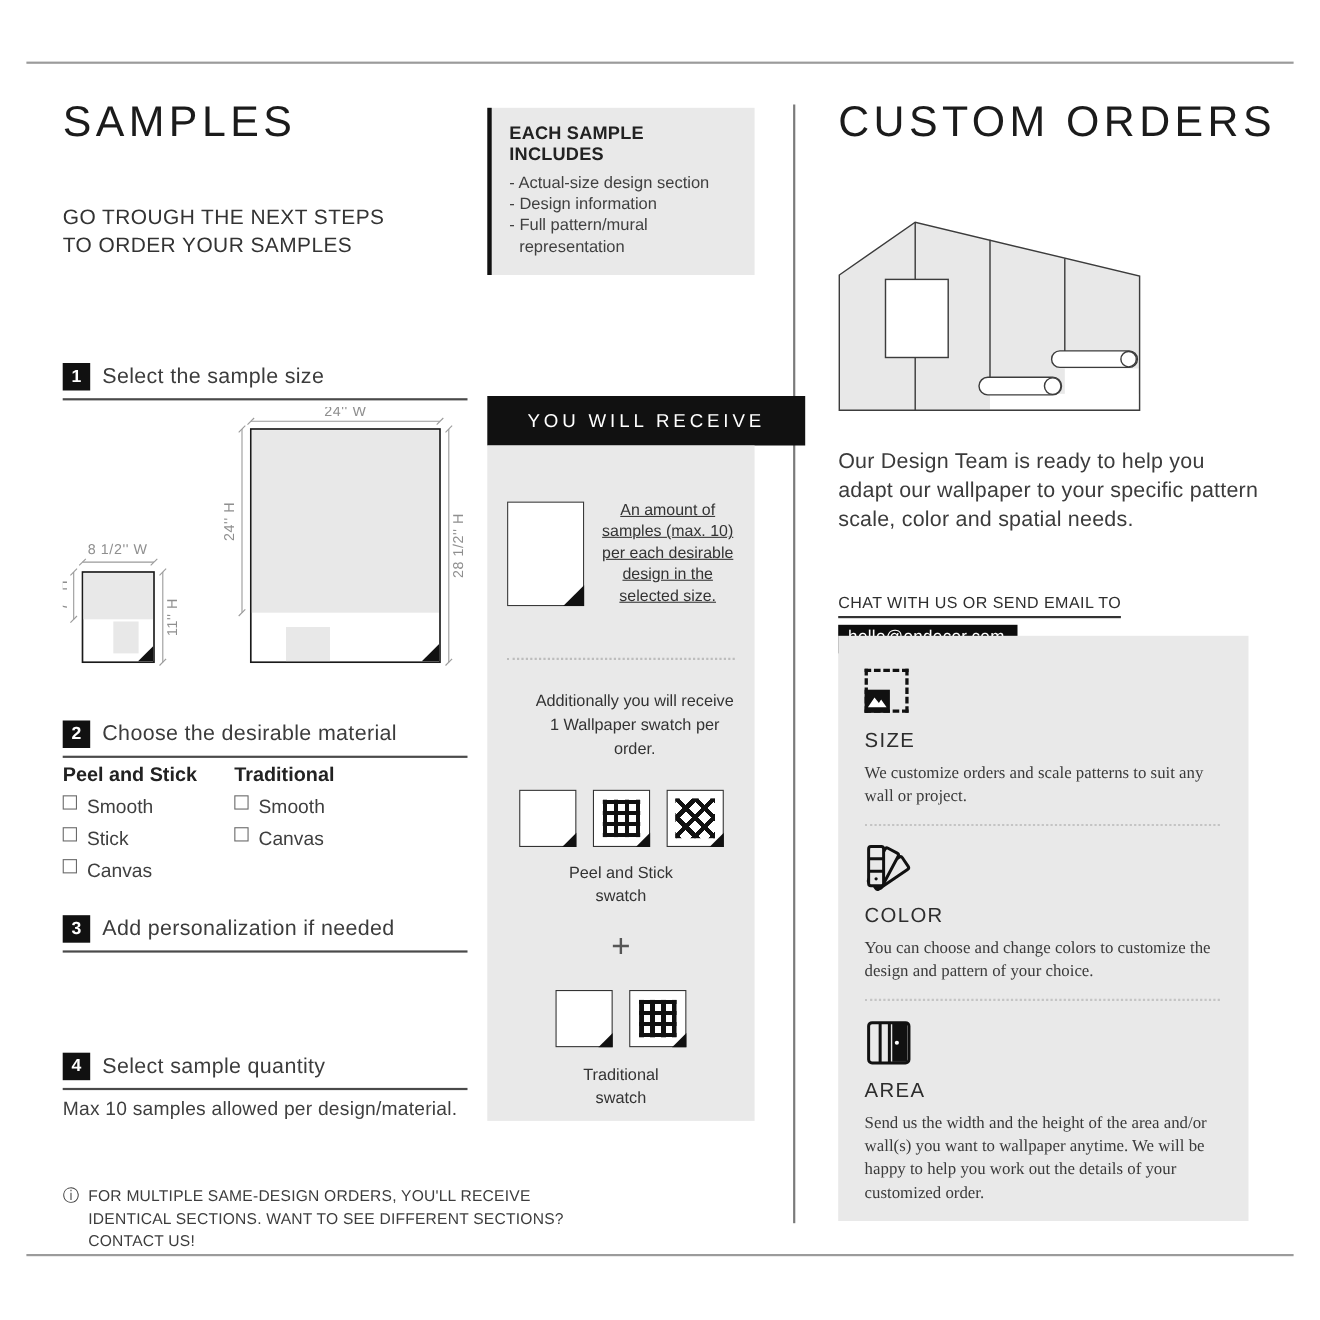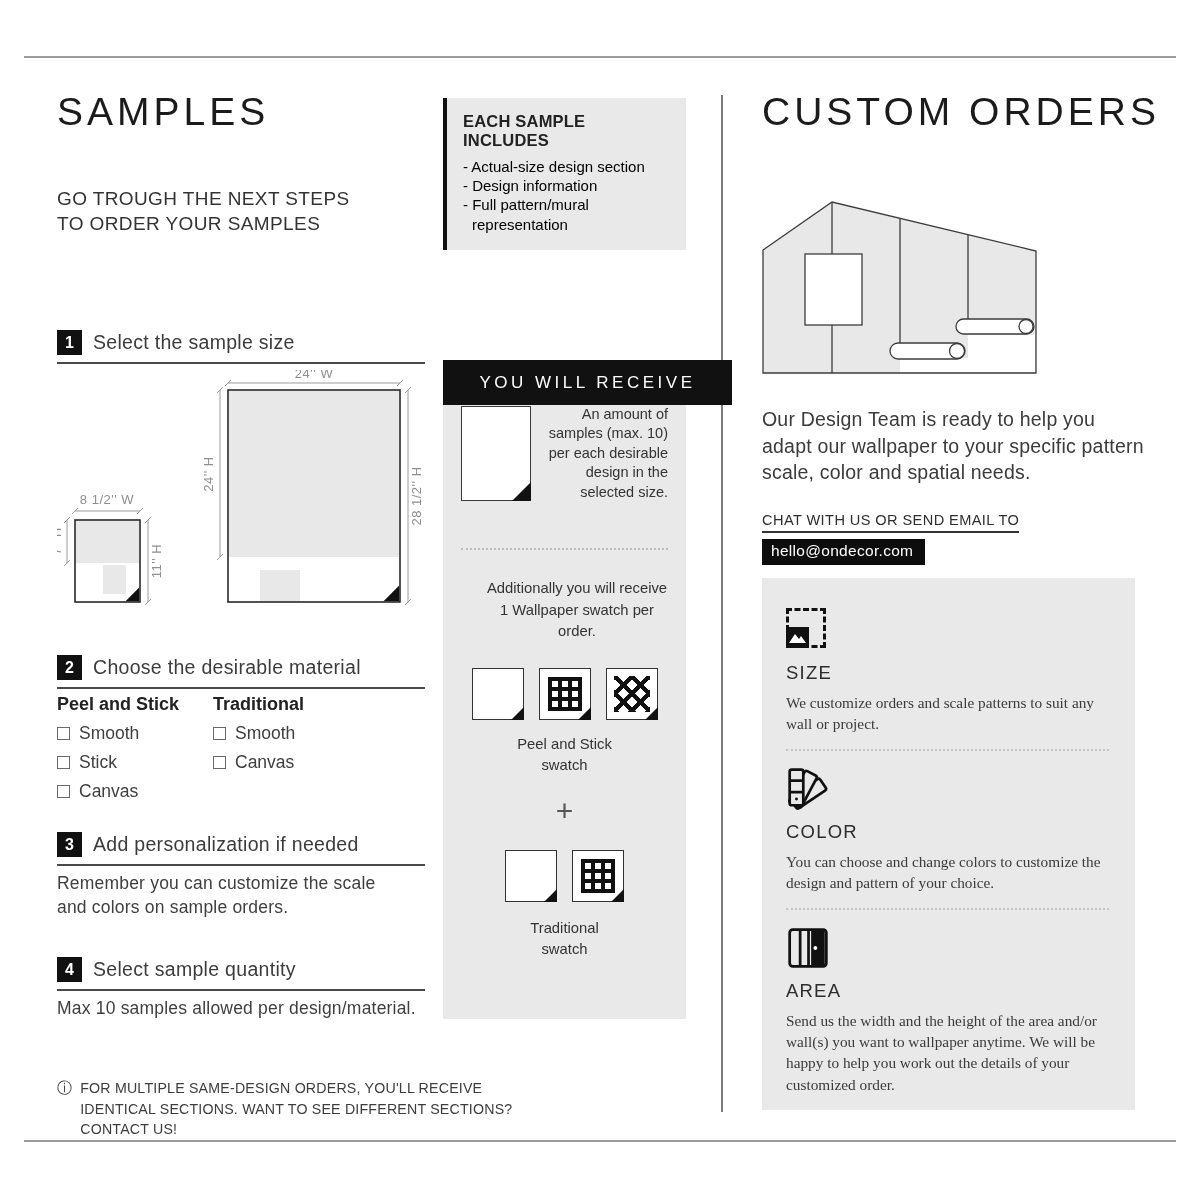--- a/index.html
+++ b/index.html
@@ -19,40 +19,40 @@
     display:flex; gap:11px; align-items:center; }
   .step-num { width:25px; height:25px; background:#111; color:#fff; font-size:16px; font-weight:bold;
     display:flex; align-items:center; justify-content:center; flex:none; }
   .step-label { font-size:19.5px; color:#3c3c3c; letter-spacing:0.3px; }
   .step-desc { font-size:17.5px; color:#3f3f3f; white-space:pre-line; line-height:1.35; letter-spacing:0.2px; }
   .dim-label { font-family:"Liberation Sans", sans-serif; font-size:13px; fill:#8f8f8f; letter-spacing:0.5px; }
 
   .materials { display:flex; }
   .mat-col1 { width:156px; }
   .mat-title { font-size:18px; font-weight:bold; color:#222; }
-  .mat-row { display:flex; align-items:center; gap:9px; margin-top:8px; }
+  .mat-row { display:flex; align-items:flex-start; gap:9px; margin-top:8px; }
   .cb { width:13px; height:13px; border:1.5px solid #6a6a6a; background:#fff; flex:none; }
   .mat-opt { font-size:17.5px; color:#3f3f3f; }
 
   .footnote { width:500px; display:flex; gap:8px; font-size:14.2px; color:#3d3d3d;
     line-height:1.45; letter-spacing:0.2px; }
   .footnote .txt { width:470px; }
   .info-glyph { font-size:15px; line-height:1.3; color:#3d3d3d; }
 
   
   .includes-box { left:443px; top:98px; width:243px; min-height:132px; background:#e9e9e9;
     border-left:4px solid #111; padding:14px 12px 16px 16px; }
   .includes-title { font-size:16.5px; font-weight:bold; color:#222; margin-bottom:7px; letter-spacing:0.2px; }
-  .includes-item { font-size:15px; line-height:1.28; color:#000000; padding-left:9px; text-indent:-9px; }
+  .includes-item { font-size:15px; line-height:1.28; color:#404040; padding-left:9px; text-indent:-9px; }
 
   .receive-header { left:443px; top:360px; width:289px; height:45px; background:#111; color:#fff;
     display:flex; align-items:center; justify-content:center; font-size:17px; letter-spacing:3.5px; }
   .receive-body { left:443px; top:405px; width:243px; height:614px; background:#e9e9e9;
     padding:0 18px; text-align:center; }
-  .sheet-row { display:flex; text-align:right; gap:15px; align-items:center; }
+  .sheet-row { display:flex; text-align:center; gap:15px; margin-top:50px; align-items:center;text-decoration:underline; }
   .sheet { width:70px; height:95px; background:#fff; border:1.5px solid #3a3a3a; position:relative; flex:none; }
   .fold { position:absolute; right:-1px; bottom:-1px; width:0; height:0;
     border-left:19px solid transparent; border-bottom:19px solid #111; }
   .fold-sm { position:absolute; right:-1px; bottom:-1px; width:0; height:0;
     border-left:13px solid transparent; border-bottom:13px solid #111; }
   .sheet-note { font-size:14.5px; line-height:1.34; color:#333; width:122px; }
   .dotsep { border-top:2px dotted #bdbdbd; margin-top:46px; }
   .additional { margin-top:28px; font-size:14.8px; line-height:1.45; color:#333; white-space:pre-line;margin-left:25px; }
   .swatch-row { display:flex; justify-content:center; gap:15px; margin-top:26px; }
   .swatch { width:52px; height:52px; background:#fff; border:1.5px solid #333; position:relative; }
@@ -176,22 +176,20 @@
         <span class="cb"></span>
         <span class="mat-opt">Canvas</span>
       </div>
     </div>
   </div>
 
   <div class="abs step-header" style="left:57px; top:832px">
     <span class="step-num">3</span>
     <span class="step-label">Add personalization if needed</span>
   </div>
-  <div class="abs step-desc" style="left:57px; top:872px">Remember you can customize the scale
-and colors on sample orders.</div>
 
   <div class="abs step-header" style="left:57px; top:957px">
     <span class="step-num">4</span>
     <span class="step-label">Select sample quantity</span>
   </div>
   <div class="abs step-desc" style="left:57px; top:997px">Max 10 samples allowed per design/material.</div>
 
   <div class="abs footnote" style="left:57px; top:1078px">
     <span class="info-glyph">ⓘ</span>
     <span class="txt">FOR MULTIPLE SAME-DESIGN ORDERS, YOU'LL RECEIVE IDENTICAL SECTIONS. WANT TO SEE DIFFERENT SECTIONS? CONTACT US!</span>
@@ -259,21 +257,21 @@
       <rect x="45" y="58" width="57" height="71" fill="#ffffff"></rect>
       <rect x="130" y="147" width="75" height="16" rx="8" fill="#ffffff"></rect>
       <circle cx="197" cy="155" r="7.5" fill="#ffffff"></circle>
       <rect x="196" y="123" width="78" height="15" rx="7.5" fill="#ffffff"></rect>
       <circle cx="266" cy="130.5" r="7" fill="#ffffff"></circle>
     </g>
   </svg>
 
   <p class="abs custom-intro" style="left:762px; top:406px">Our Design Team is ready to help you adapt our wallpaper to your specific pattern scale, color and spatial needs.</p>
 
-  <div class="abs" style="left:762px; top:511px">
+  <div class="abs" style="left:762px; top:540px">
     <span class="chat-link">CHAT WITH US OR SEND EMAIL TO</span>
     <div><span class="email-box">hello@ondecor.com</span></div>
   </div>
 
   <div class="abs cards-box">
 
     <div>
       <div class="card-icon">
         <span class="size-icon-frame">
           <span class="size-icon-img">

